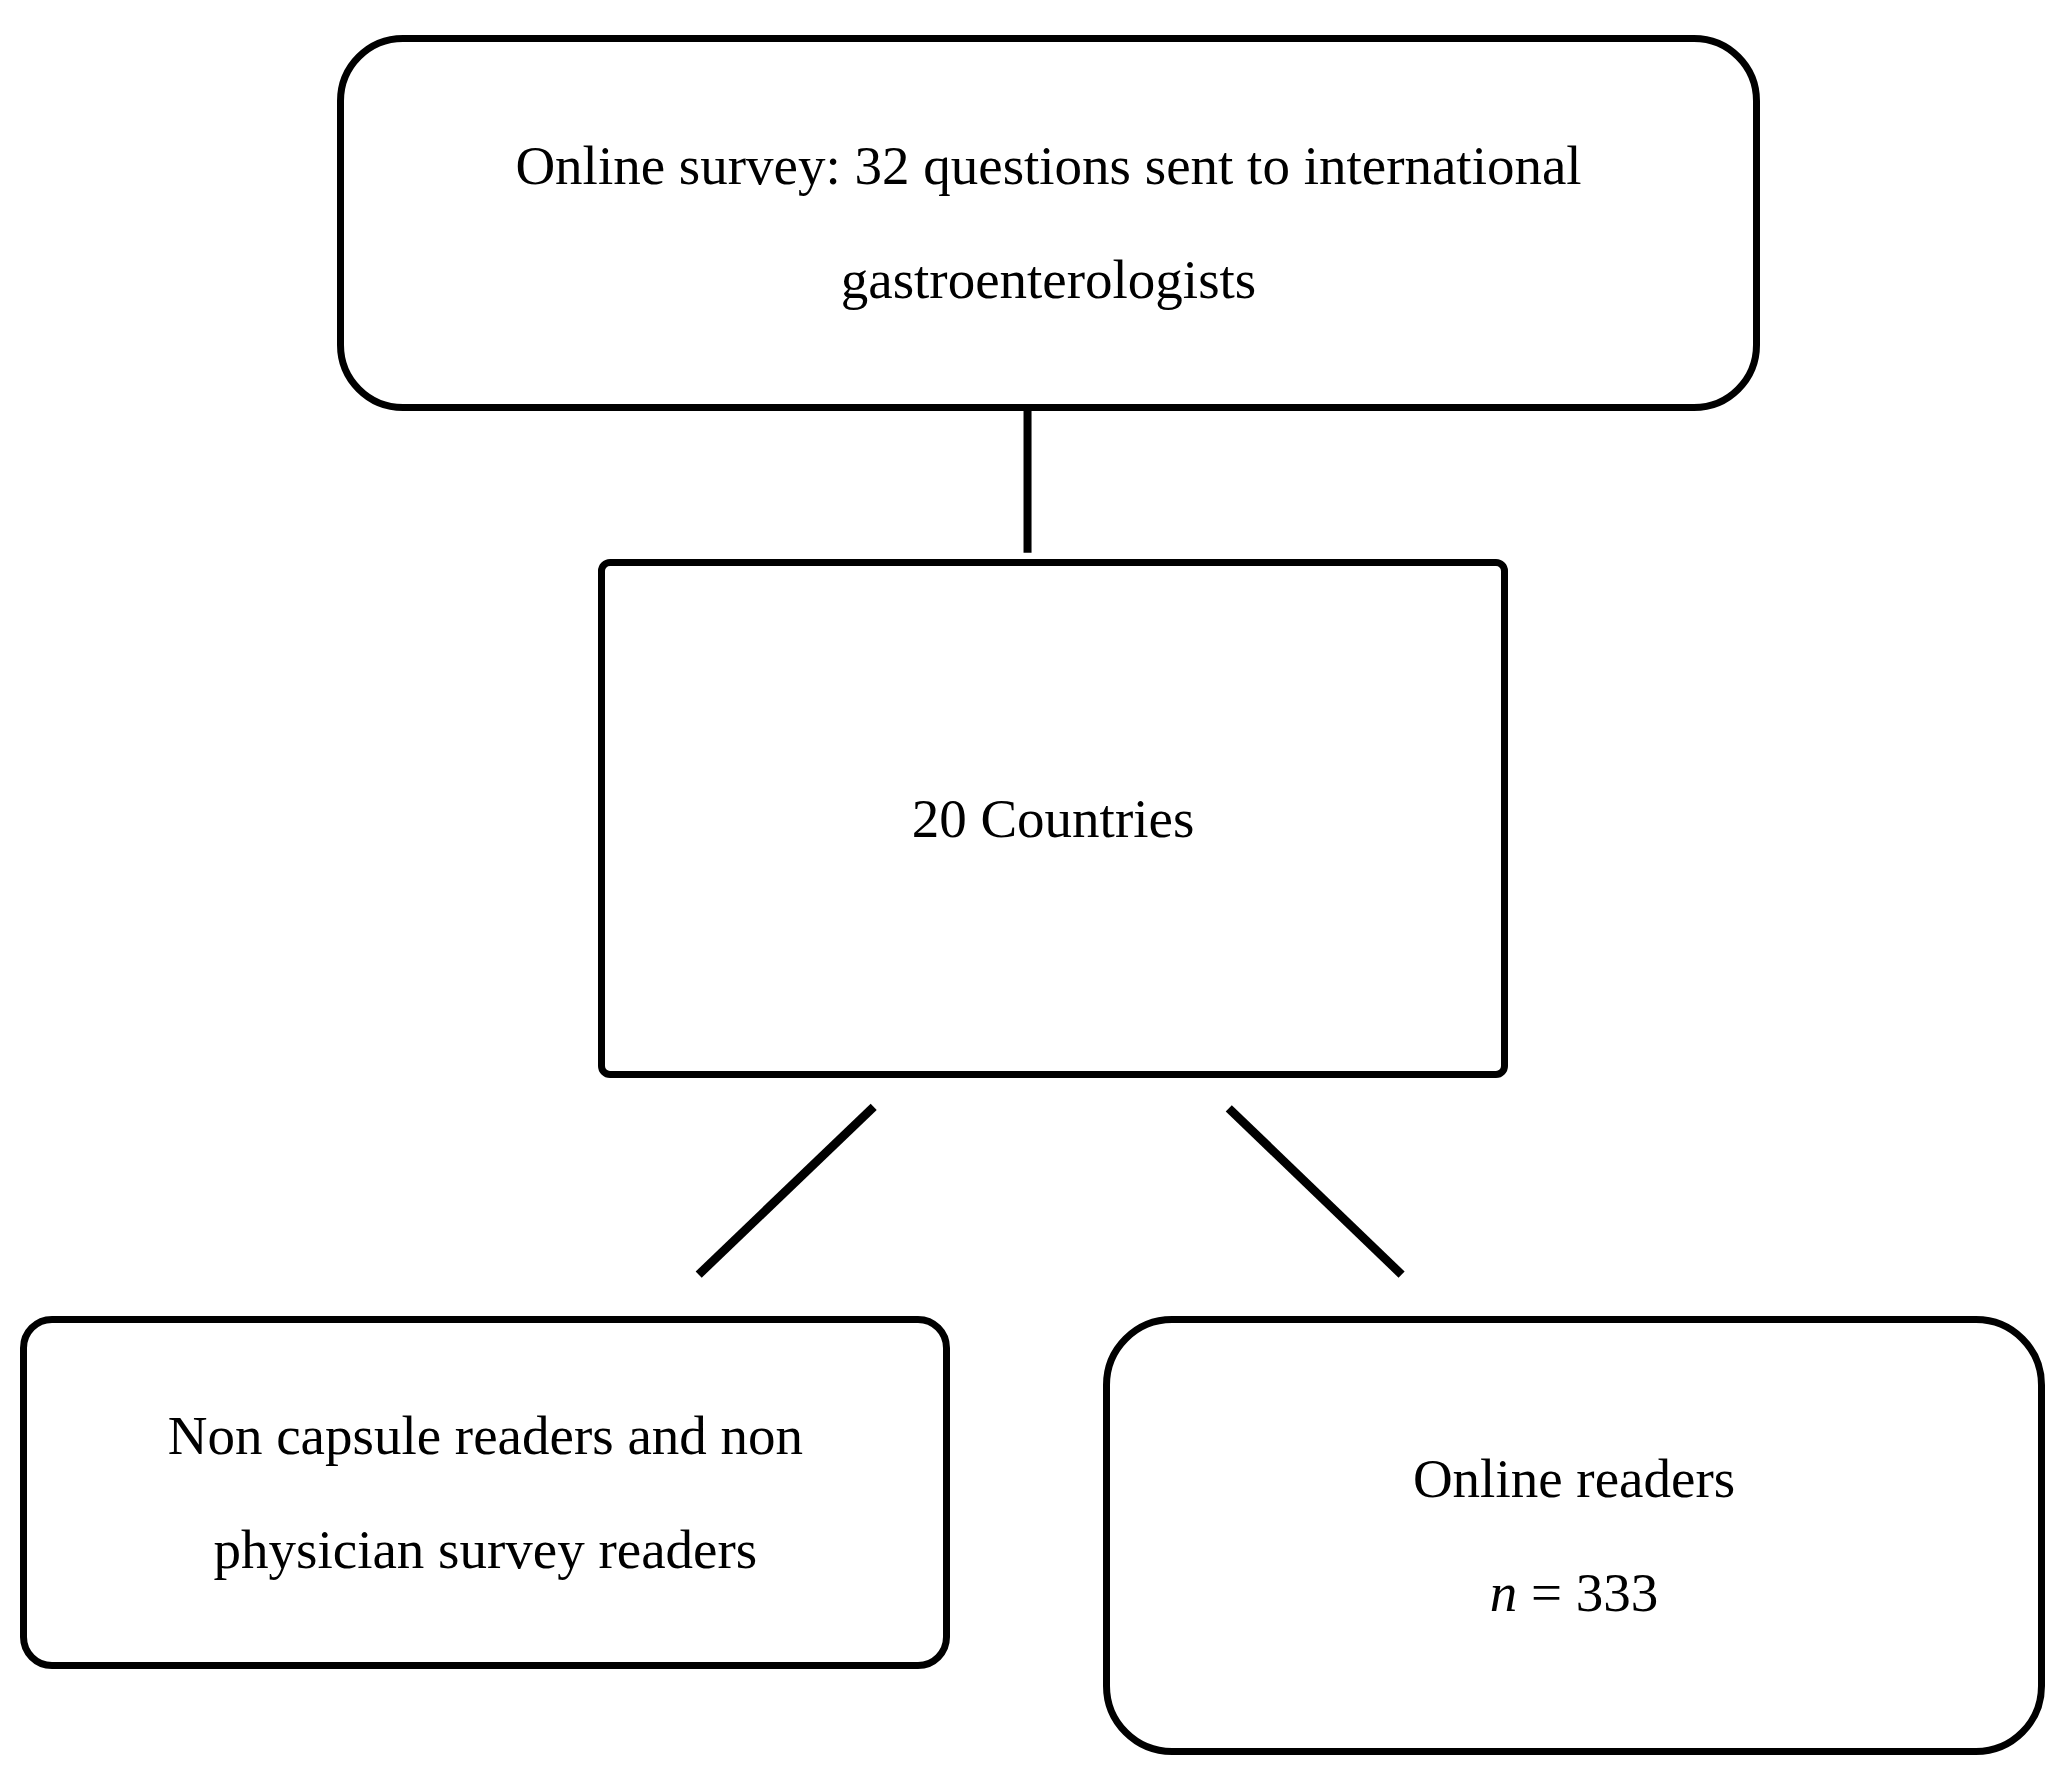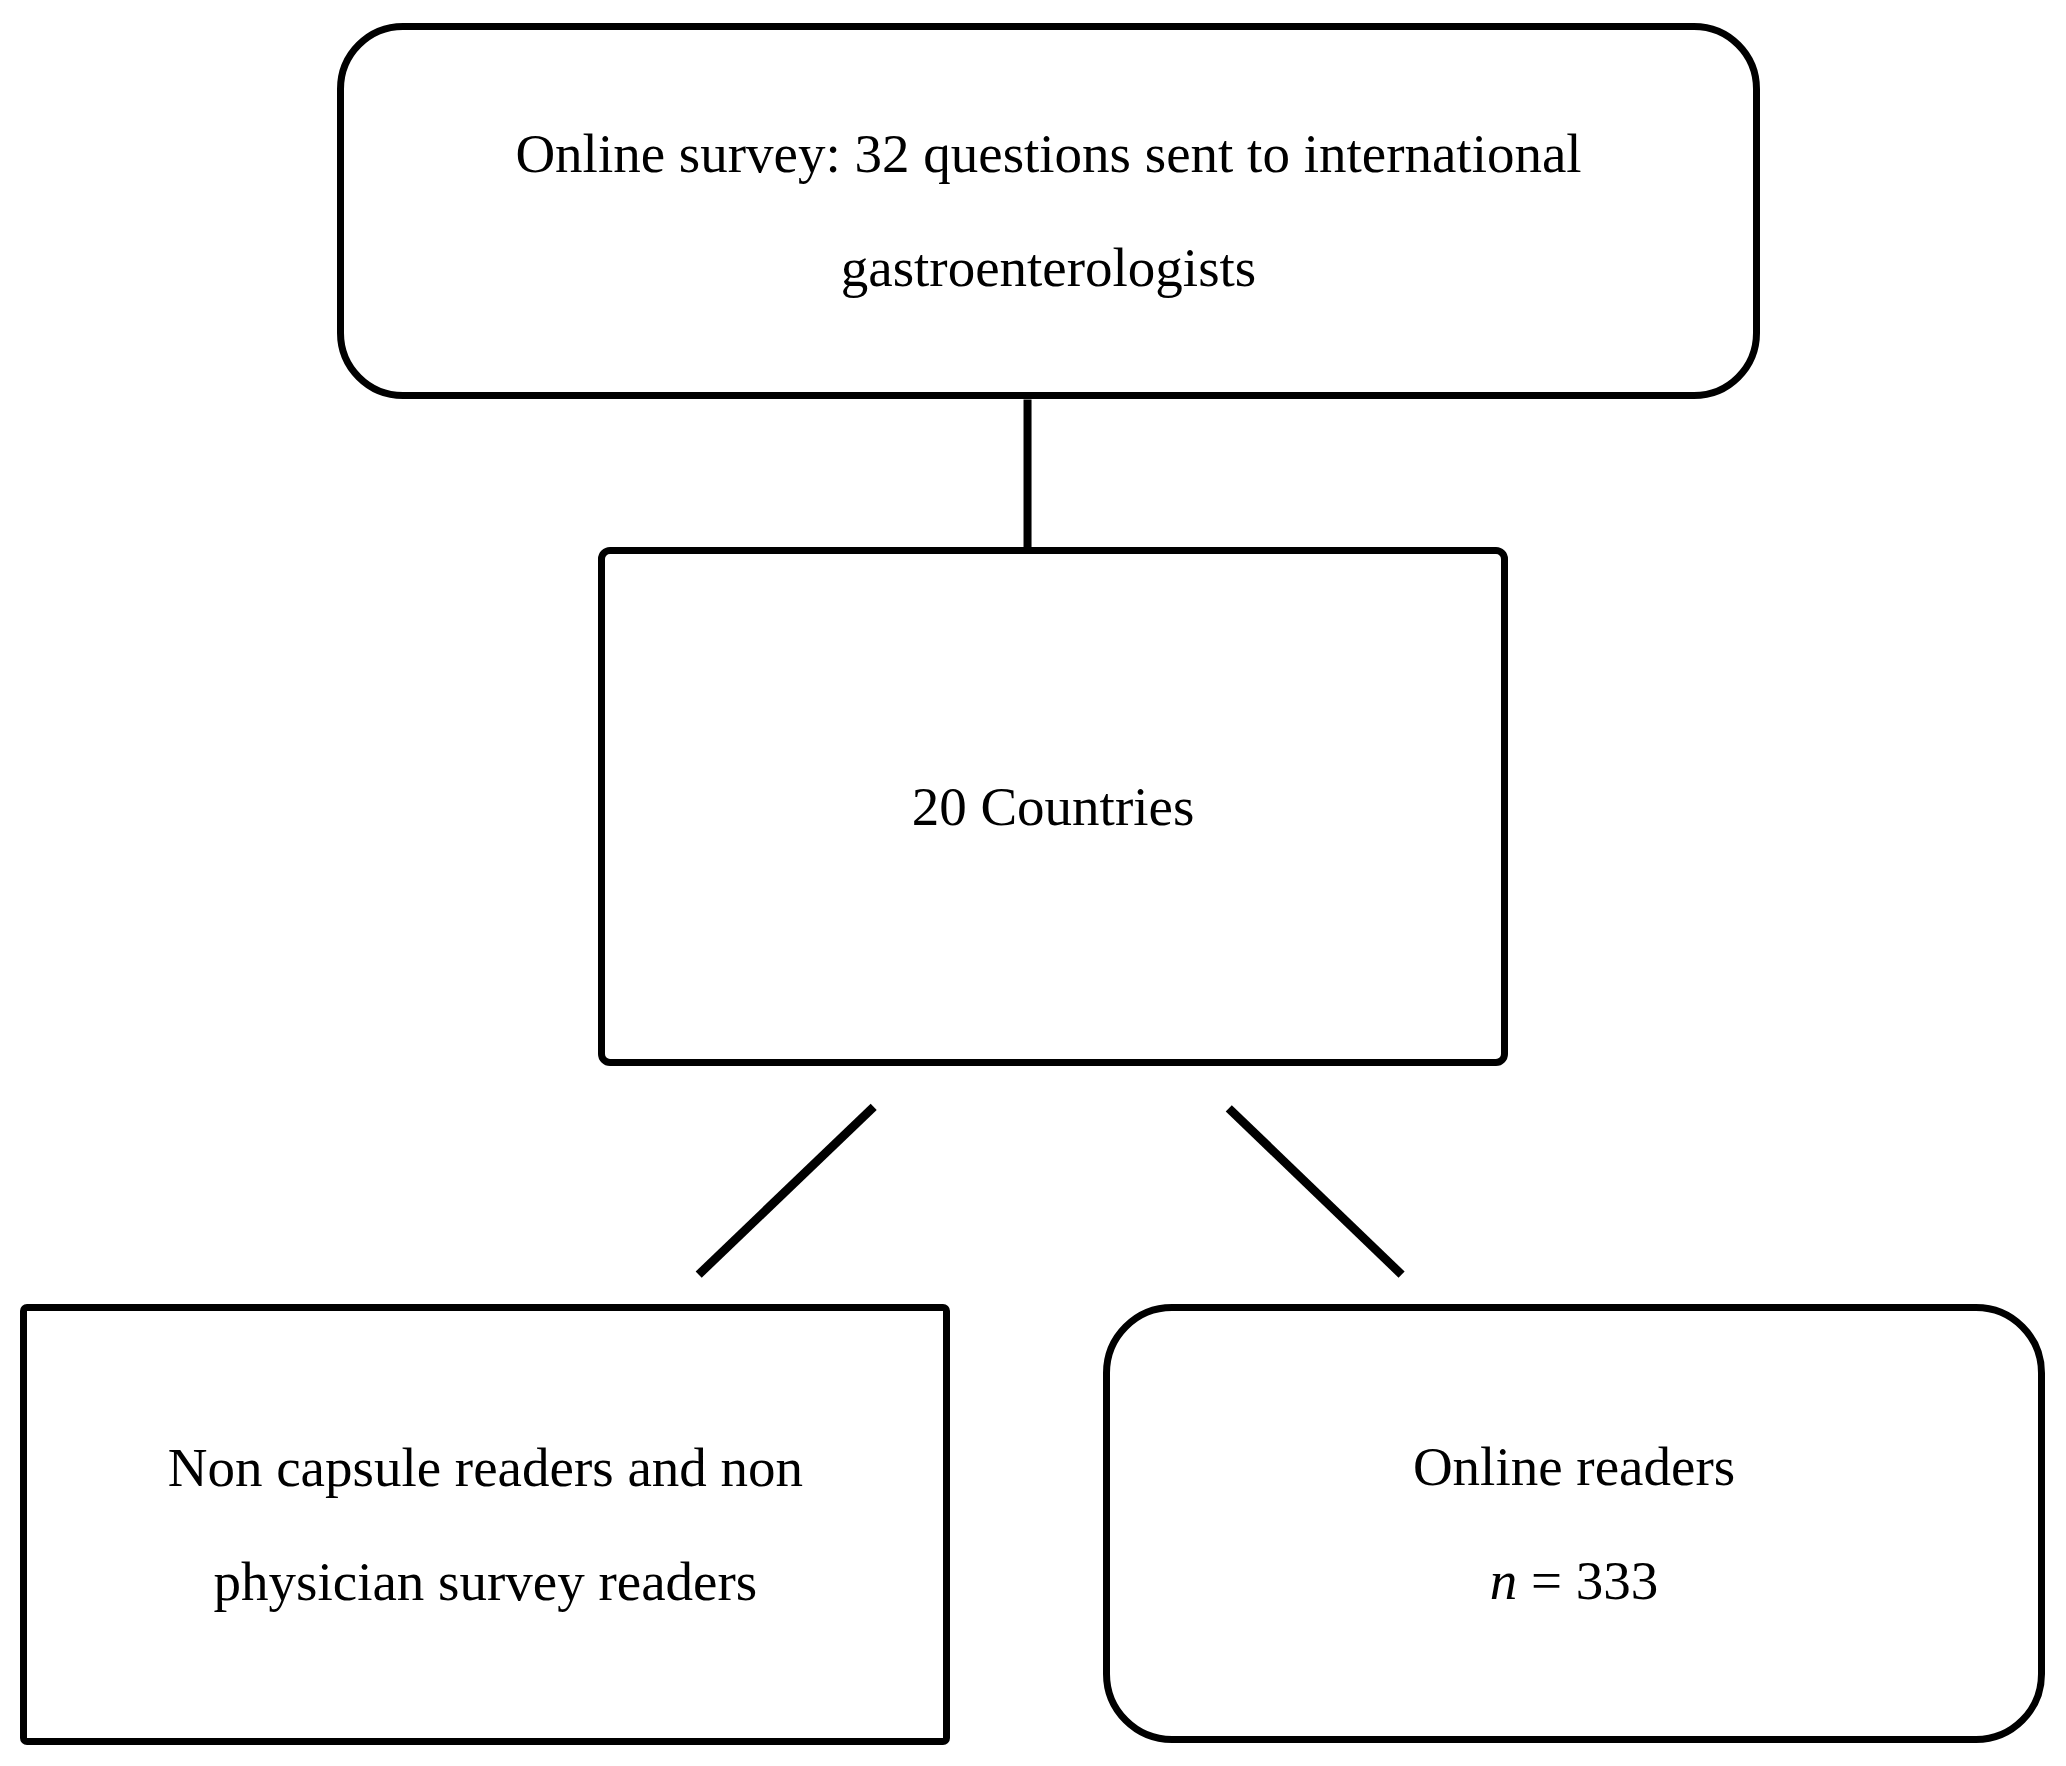--- a/index.html
+++ b/index.html
@@ -30,37 +30,38 @@
     background: #ffffff;
     border: 7.3px solid #000000;
     display: flex;
     flex-direction: column;
     align-items: center;
     justify-content: center;
     text-align: center;
     font-size: 55px;
     line-height: 114px;
     white-space: nowrap;
+    margin-top: 12px;
   }
   .node .line { display: block; }
   .node-survey {
     left: 337px;  top: 23px;
     width: 1423px; height: 376px;
     border-radius: 66px;
     white-space: normal;
   }
   .node-countries {
     left: 598px;  top: 547px;
     width: 910px; height: 519px;
     border-radius: 12px;
   }
   .node-noncapsule {
     left: 20.4px;   top: 1304px;
-    width: 930px; height: 441px;
-    border-radius: 7px;
+    width: 930px; height: 353px;
+    border-radius: 32px;
     align-items: center;
   }
   .node-capsule {
     left: 1103px; top: 1304px;
     width: 942px; height: 439px;
     border-radius: 69px;
   }
   .nvar {
     font-style: italic;
   }

